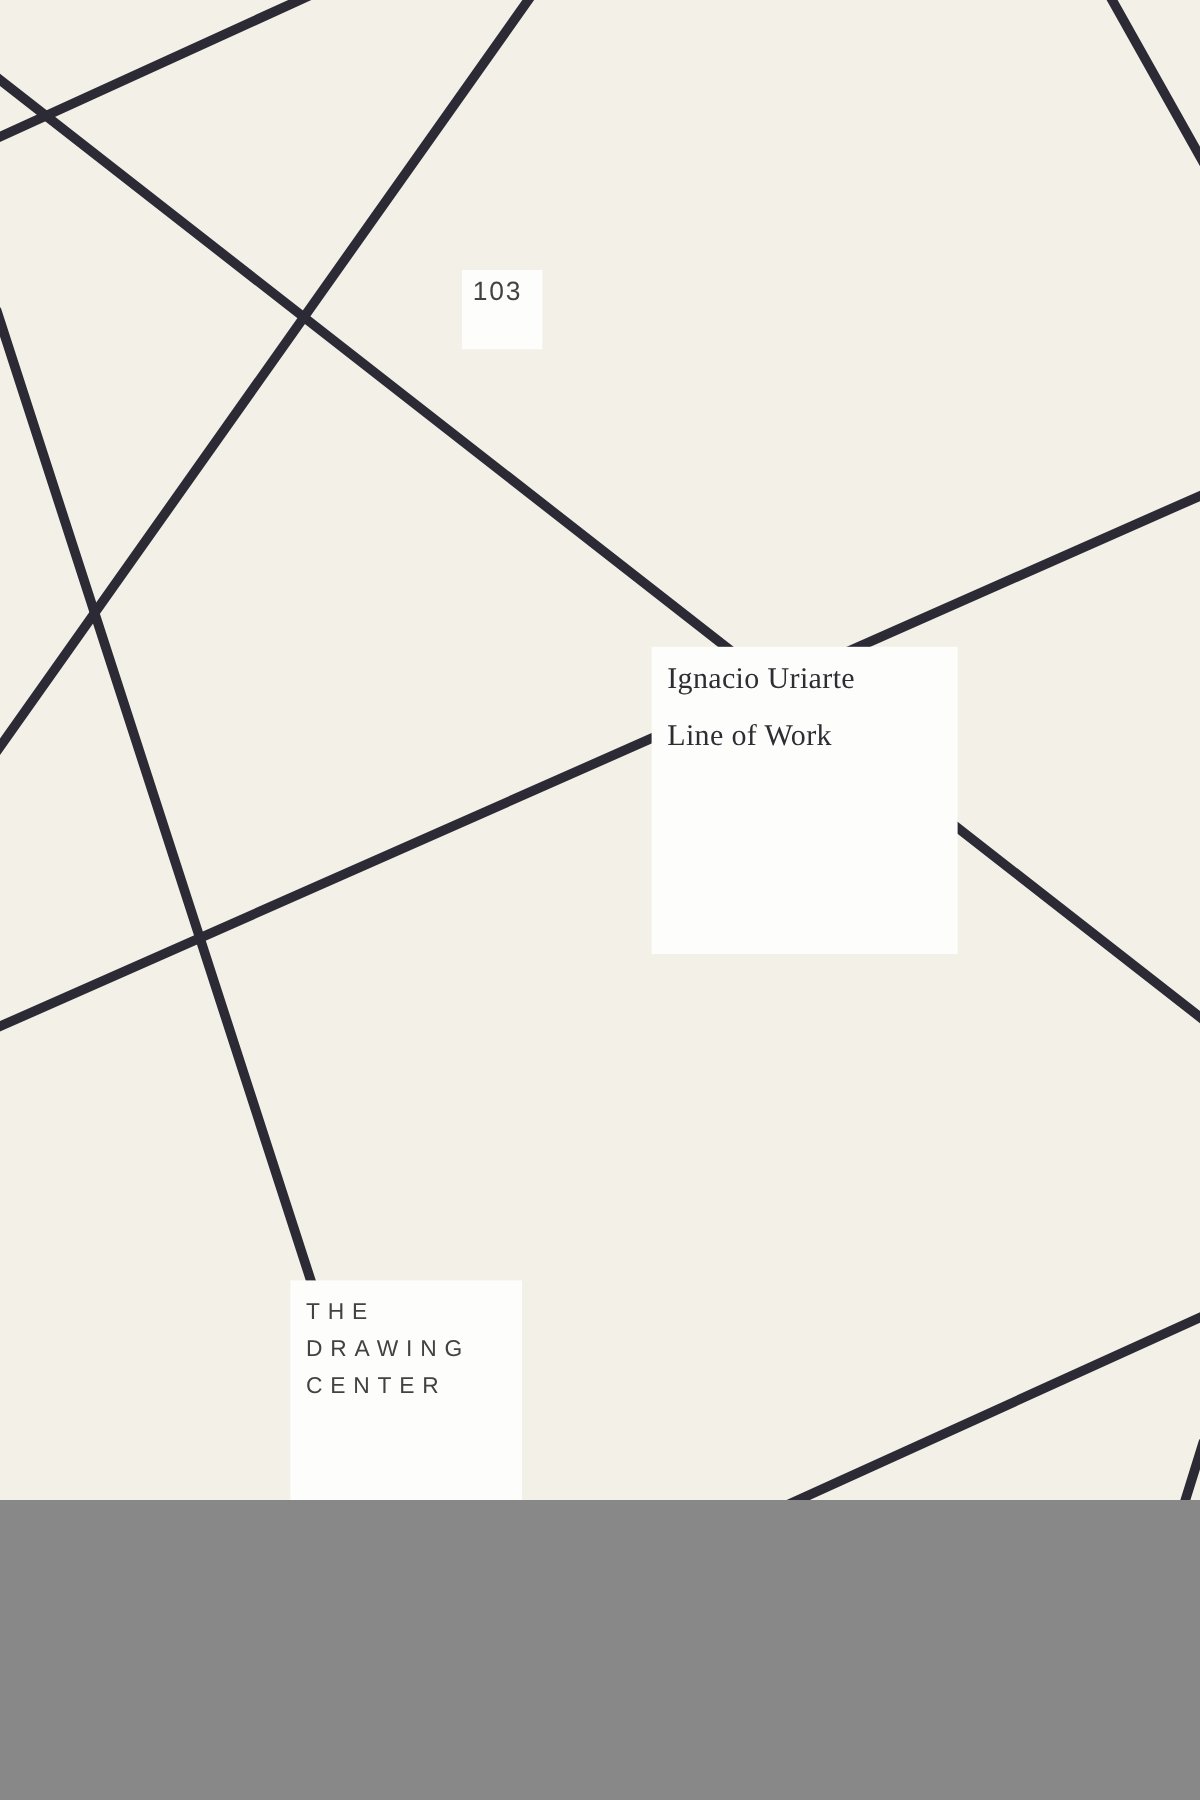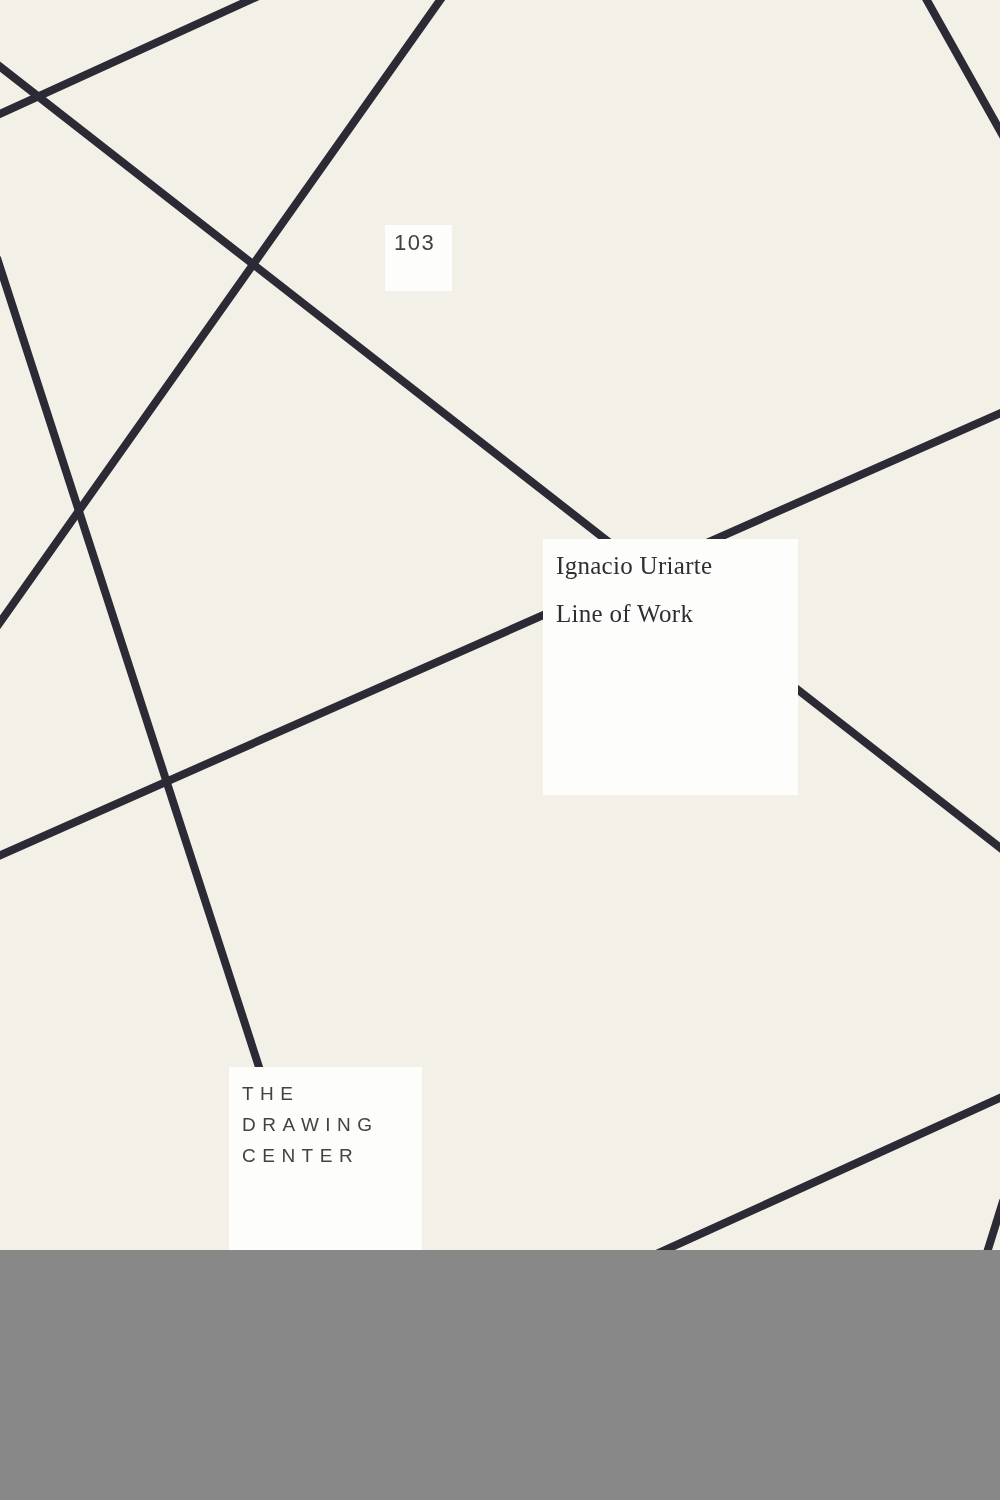--- a/index.html
+++ b/index.html
@@ -64,21 +64,21 @@
     letter-spacing: 0.3px;
     font-family: Liberation Serif, serif;
   }
   #panel-title .book-title {
     font-size: 25px;
     line-height: 30px;
     margin-top: 18px;
     letter-spacing: 0.3px;
   }
   #panel-publisher {
-    left: 229px;
+    left: 242px;
     top: 1067px;
     width: 193px;
     height: 186px;
     padding: 11px 0 0 13px;
     box-sizing: border-box;
   }
   #panel-publisher .pub-line {
     font-size: 19px;
     line-height: 31px;
     letter-spacing: 6.5px;

